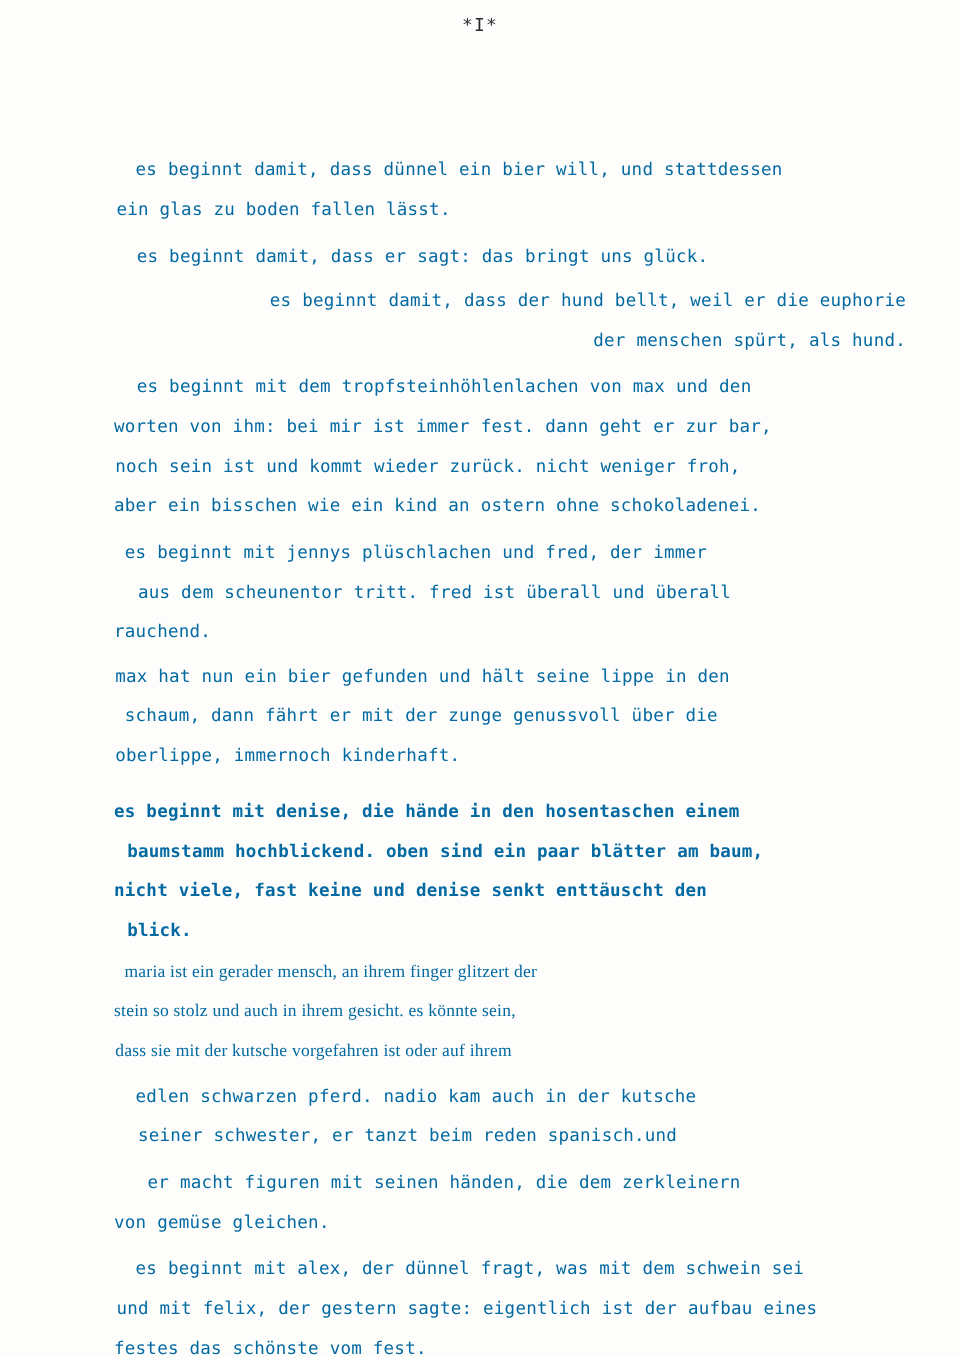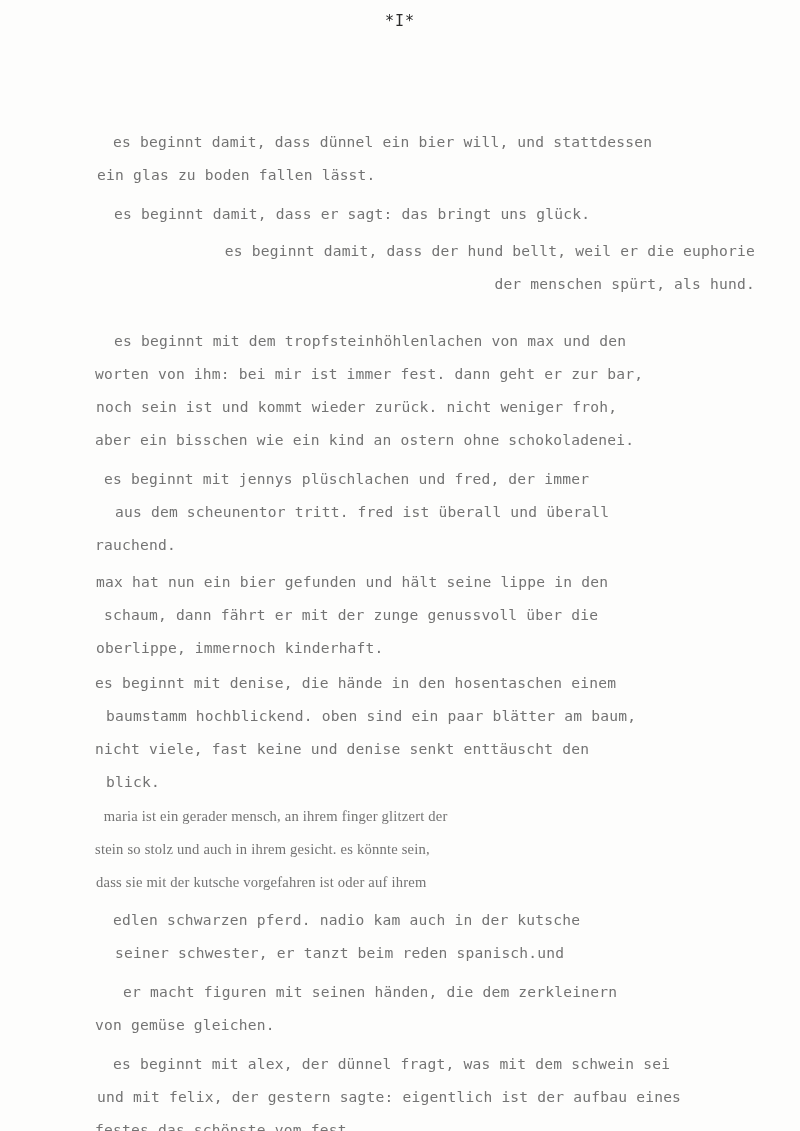--- a/index.html
+++ b/index.html
@@ -32,34 +32,34 @@
     left: 95px;
     width: 660px;
   }
   .para {
     margin: 0 0 0 0;
   }
   .line {
     font-size: 14.6px;
     line-height: 33px;
     white-space: pre;
-    color: #737373;
+    color: #0369a1;
     letter-spacing: 0.2px;
   }
   
   .para:nth-child(odd) .line:nth-child(even) { margin-left: 2px; }
   .para:nth-child(even) .line:nth-child(odd) { margin-left: 1px; }
 
   .para.p1 { margin-top: 0px; }
   .para.p2 { margin-top: 6px; }
   .para.p3 { margin-top: 4px; text-align: right; }
-  .para.p4 { margin-top: 24px; }
+  .para.p4 { margin-top: 6px; }
   .para.p5 { margin-top: 6px; }
   .para.p6 { margin-top: 4px; }
-  .para.p7 { margin-top: 2px; }
+  .para.p7 { margin-top: 14px; font-weight: bold; }
   .para.p8 { margin-top: 2px; font-family: Liberation Serif, serif; }
   .para.p9 { margin-top: 4px; }
   .para.p10 { margin-top: 6px; }
   .para.p11 { margin-top: 6px; }
 </style>
 </head>
 <body>
 
 <div class="page">
 

